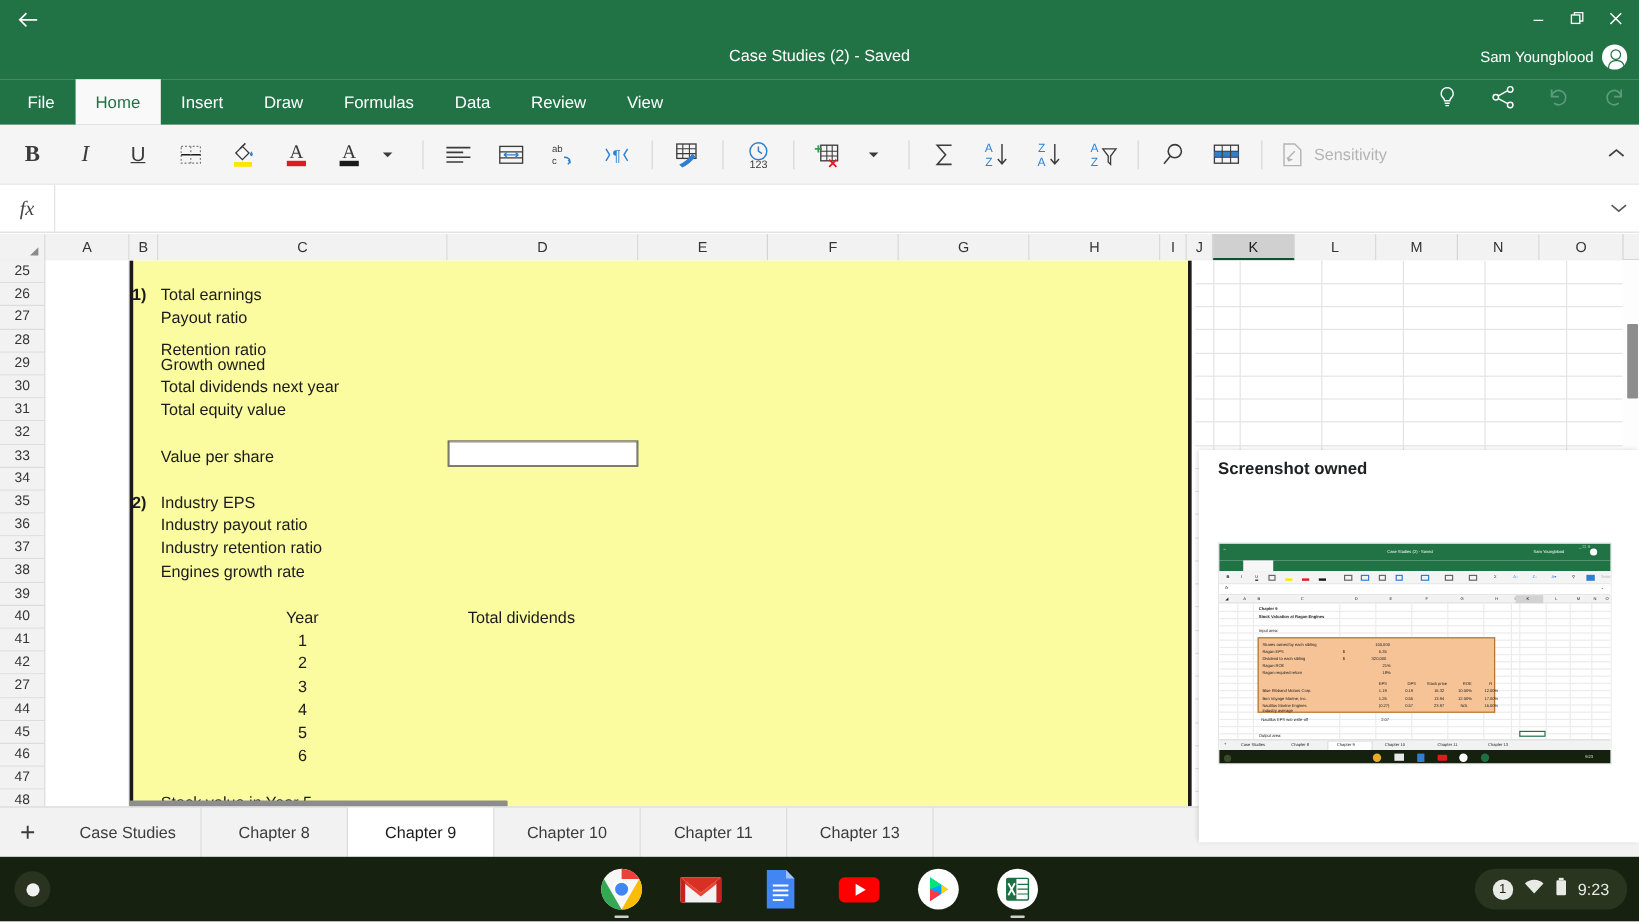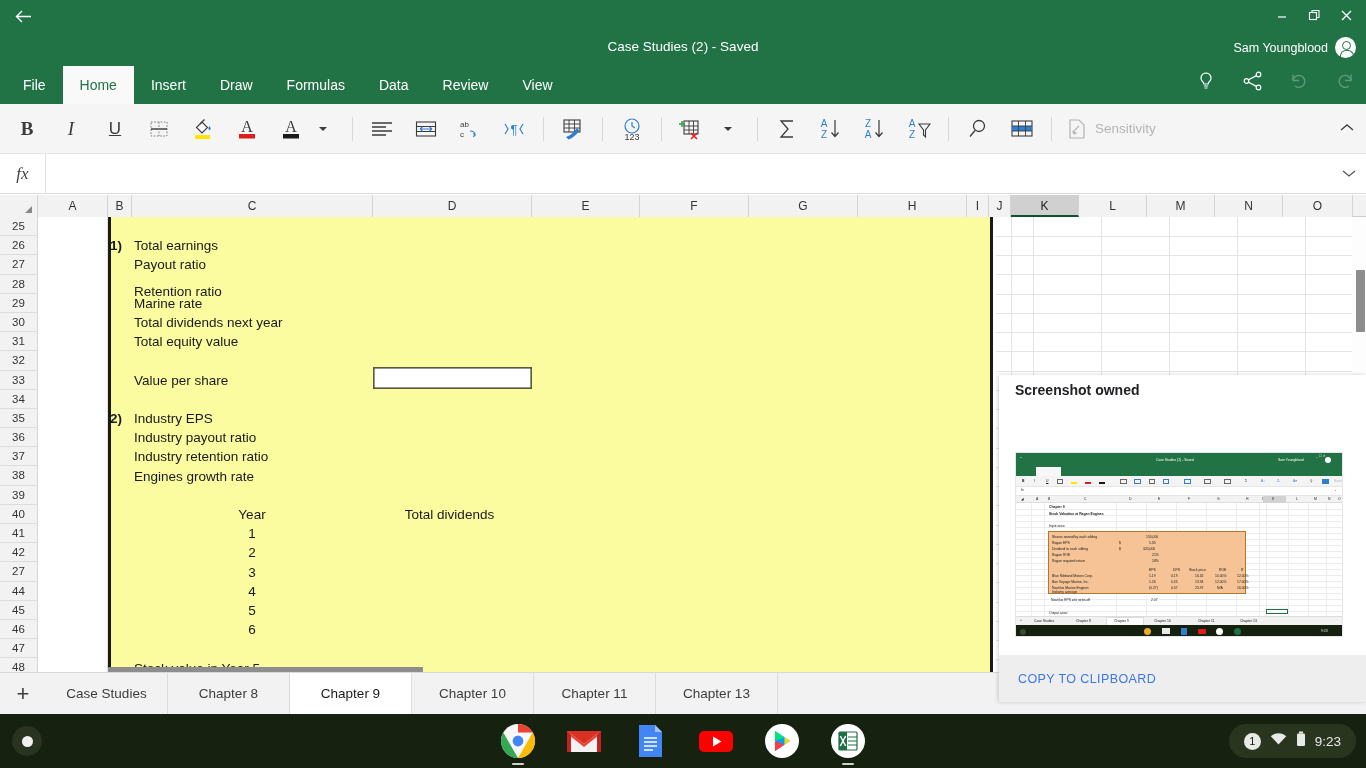--- a/index.html
+++ b/index.html
@@ -621,32 +621,32 @@
         <div class="vline" style="left:105px"></div>
           <div class="vline" style="left:173px"></div>
         <div class="vline" style="left:241px"></div>
           <div class="vline" style="left:309px"></div>
       </div>
 
       <div class="cellText b" style="left:72px;top:19px">1)</div>
       <div class="cellText" style="left:96px;top:19px">Total earnings</div>
       <div class="cellText" style="left:96px;top:38px">Payout ratio</div>
       <div class="cellText" style="left:96px;top:65px">Retention ratio</div>
-      <div class="cellText" style="left:96px;top:77px">Marine rate</div>
+      <div class="cellText" style="left:96px;top:77px">Growth owned</div>
       <div class="cellText" style="left:96px;top:96px">Total dividends next year</div>
       <div class="cellText" style="left:96px;top:115px">Total equity value</div>
       <div class="cellText" style="left:96px;top:154px">Value per share</div>
       <div class="cellText b" style="left:72px;top:192px">2)</div>
       <div class="cellText" style="left:96px;top:192px">Industry EPS</div>
       <div class="cellText" style="left:96px;top:211px">Industry payout ratio</div>
       <div class="cellText" style="left:96px;top:230px">Industry retention ratio</div>
       <div class="cellText" style="left:96px;top:250px">Engines growth rate</div>
 
       <div class="cellText ctr" style="left:96px;top:288px;width:236px">Year</div>
-      <div class="cellText ctr" style="left:332px;top:288px;width:159px">Total dividends</div>
+      <div class="cellText ctr" style="left:317px;top:288px;width:159px">Total dividends</div>
       <div class="cellText ctr" style="left:96px;top:307px;width:236px">1</div>
       <div class="cellText ctr" style="left:96px;top:326px;width:236px">2</div>
       <div class="cellText ctr" style="left:96px;top:346px;width:236px">3</div>
       <div class="cellText ctr" style="left:96px;top:365px;width:236px">4</div>
       <div class="cellText ctr" style="left:96px;top:384px;width:236px">5</div>
       <div class="cellText ctr" style="left:96px;top:403px;width:236px">6</div>
       <div class="cellText" style="left:96px;top:442px">Stock value in Year 5</div>
 
       <div class="selbox" style="left:335px;top:150px;width:159px;height:22px"></div>
     </div>
@@ -841,23 +841,20 @@
           <div style="position:absolute;left:146px;top:3px;width:8px;height:6px;background:#e9e9e9"></div>
           <div style="position:absolute;left:165px;top:3px;width:6px;height:7px;background:#2f7fd1"></div>
           <div style="position:absolute;left:182px;top:4px;width:8px;height:5px;background:#e01b1b;border-radius:1px"></div>
           <div style="position:absolute;left:200px;top:3px;width:7px;height:7px;border-radius:50%;background:#fff"></div>
           <div style="position:absolute;left:218px;top:3px;width:7px;height:7px;border-radius:50%;background:#1d7044"></div>
           <div class="mt-txt" style="left:305px;top:4px;color:#e8eae6">9:23</div>
         </div>
       </div>
     </div>
 
-    <div class="notif-footer">
-      <span class="copybtn">COPY TO CLIPBOARD</span>
-    </div>
   </div>
 
   <div class="shelf">
     <div class="launcher"></div>
 
     <div class="shelf-icons">
       <div class="appicon">
         <svg width="38" height="38" viewBox="0 0 38 38">
           <circle cx="19" cy="19" r="17" fill="#f7f7f7"></circle>
           <path d="M19 2 A17 17 0 0 1 33.7 10.5 L19 10.5 Z" fill="#ea4335"></path>

